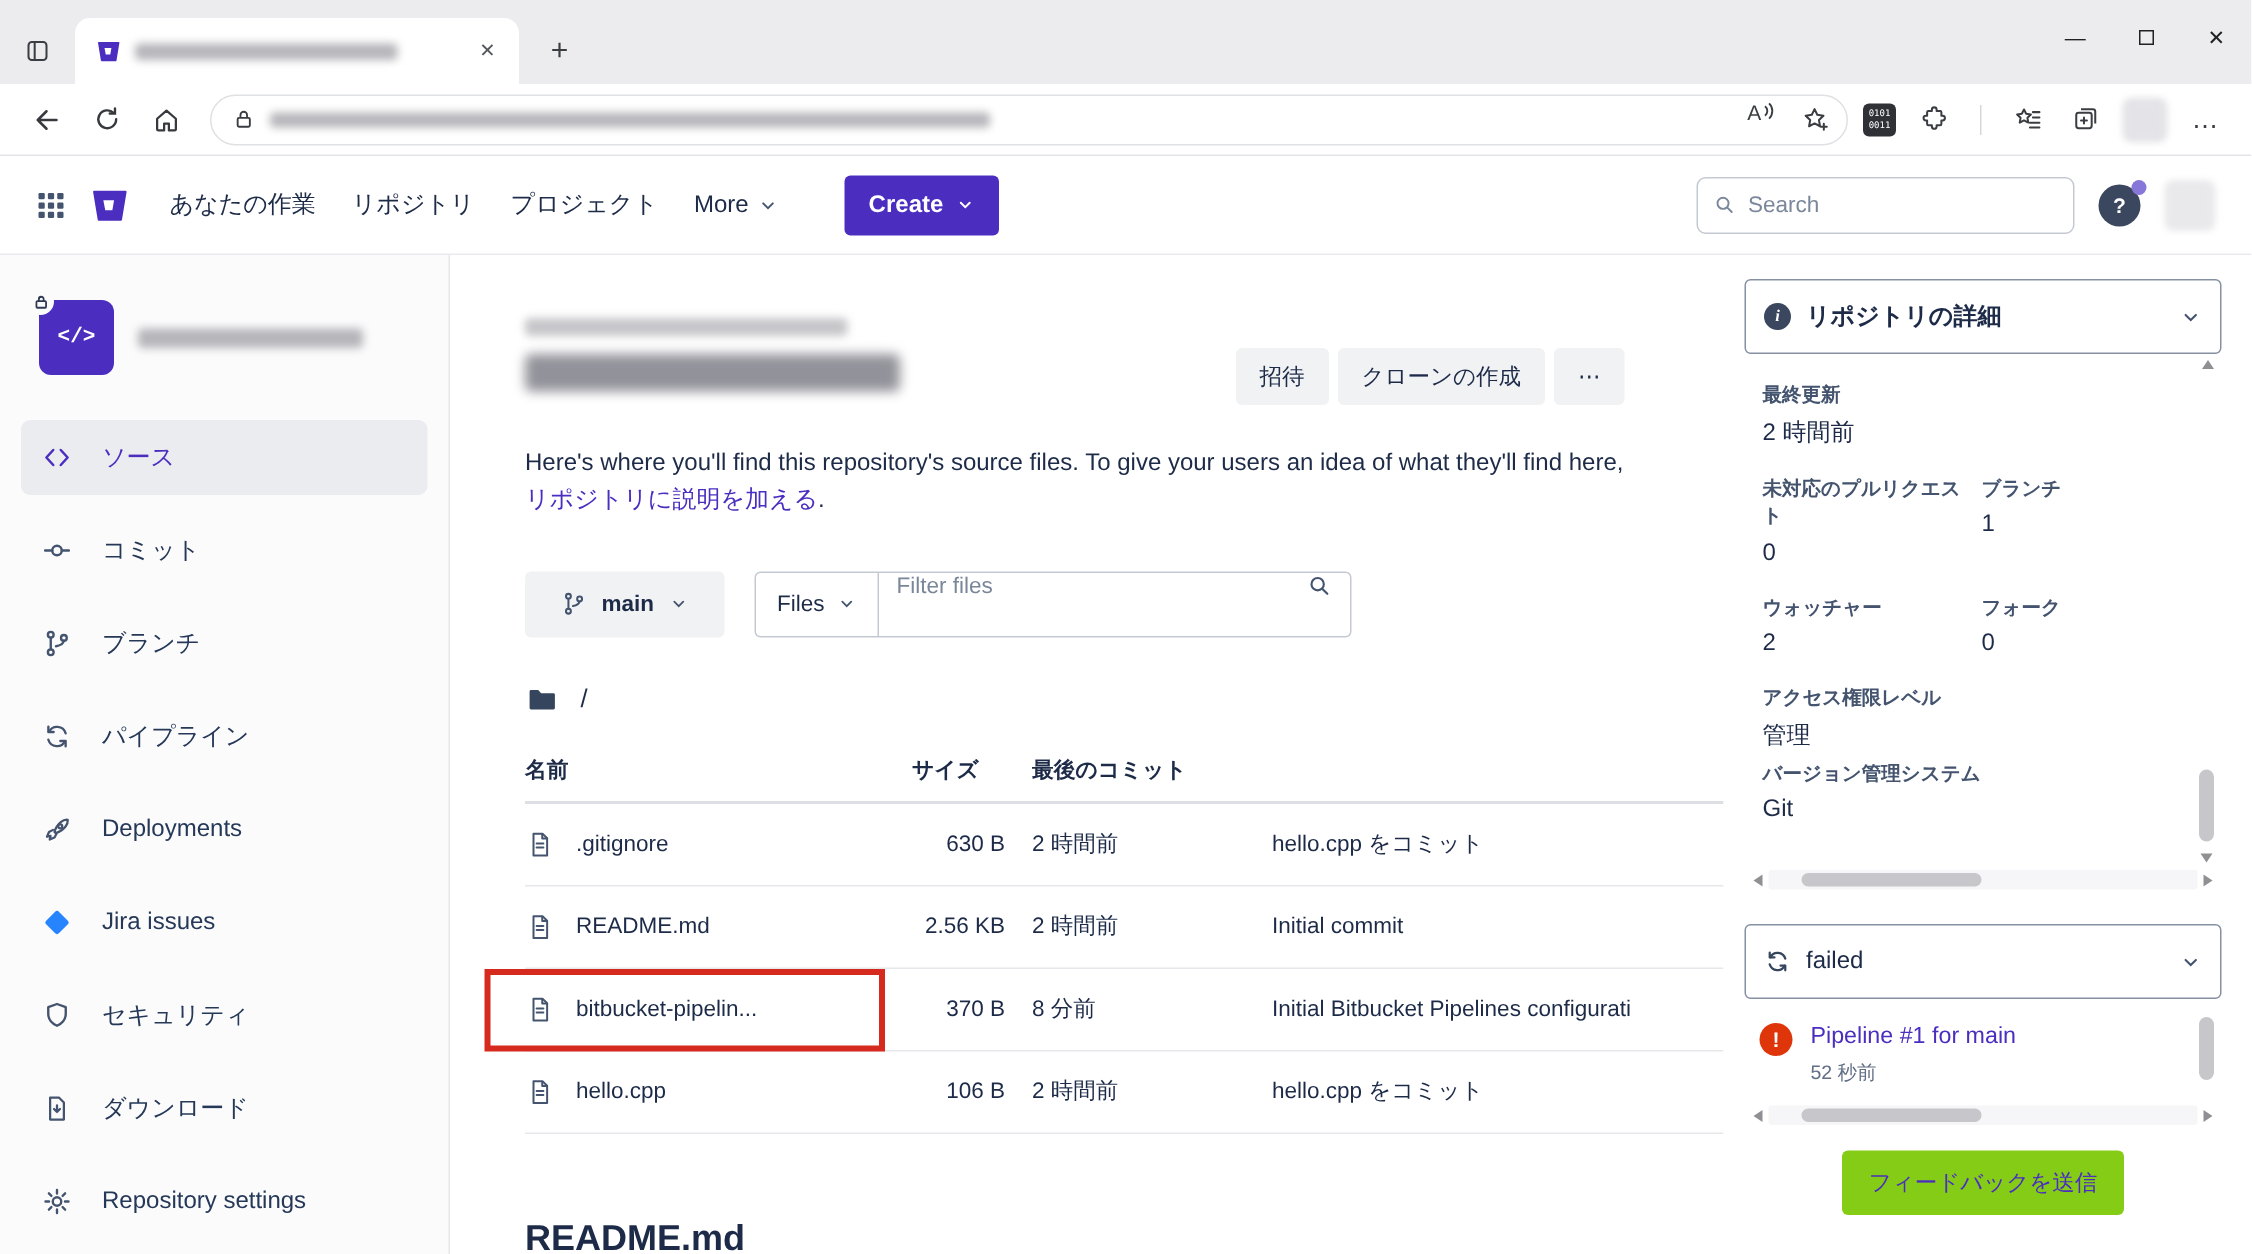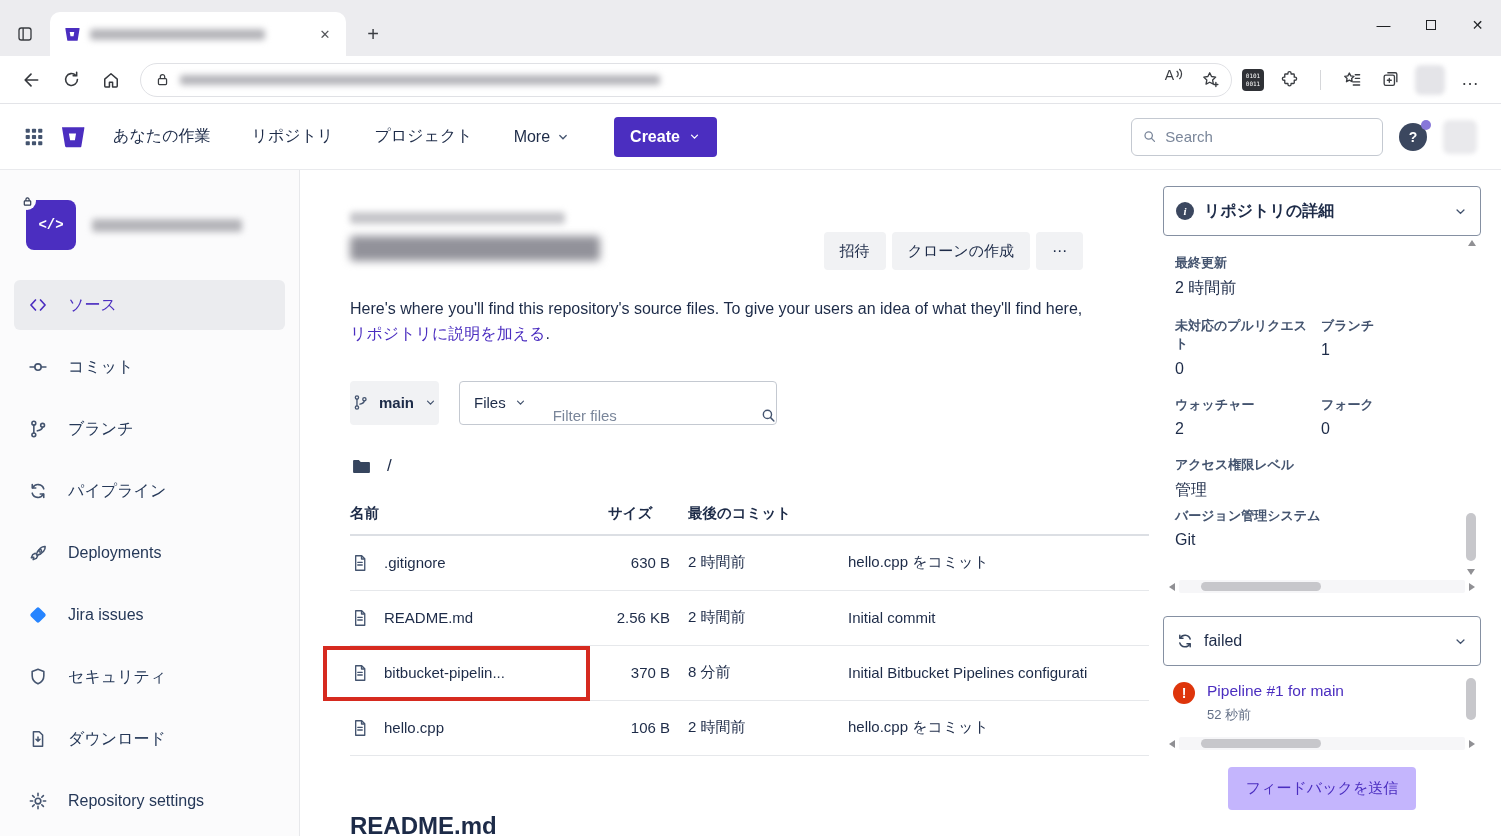--- a/index.html
+++ b/index.html
@@ -35,21 +35,21 @@
   .read-aloud{font-weight:500;display:flex;align-items:flex-start;gap:1px}
   .binary-badge{width:22px;height:22px;background:#2F3136;border-radius:4px;color:#fff;font-family:"DejaVu Sans Mono",monospace;font-size:6px;line-height:8px;display:flex;flex-direction:column;align-items:center;justify-content:center}
   .nav-divider{width:1px;height:20px;background:#D6D7DA;margin:0 6px}
   .navbar-right{display:flex;align-items:center;gap:12px;padding-right:6px}
   .profile-blur{width:30px;height:30px;border-radius:6px;background:#E4E4E8;filter:blur(2px)}
 
   
   .appbar{height:66px;background:#fff;border-bottom:1px solid #E9EAED;display:flex;align-items:center;padding:0 24px}
   .grid-icon{margin-right:16px;color:#44546F}
   .bb-logo{margin-right:28px}
-  .appnav{display:flex;align-items:center;gap:41px;font-size:16px;font-weight:500;color:var(--navy)}
+  .appnav{display:flex;align-items:center;gap:24px;font-size:16px;font-weight:500;color:var(--navy)}
   .appnav .nav-item{display:flex;align-items:center;gap:6px}
   .create-btn{margin-left:44px;height:40px;background:var(--accent);color:#fff;border:none;border-radius:4px;font-size:16px;font-weight:600;padding:0 16px;display:flex;align-items:center;gap:8px;font-family:inherit}
   .appbar-right{margin-left:auto;display:flex;align-items:center;gap:16px}
   .searchbox{width:252px;height:38px;border:1.5px solid #C4C9D1;border-radius:6px;display:flex;align-items:center;gap:8px;padding:0 10px;color:#7A869A}
   .searchbox input{border:none;outline:none;width:100%;font-size:15px;color:var(--navy);font-family:inherit}
   .searchbox input::placeholder{color:#7A869A}
   .help-btn{width:28px;height:28px;border-radius:50%;background:#3B475F;color:#fff;font-size:14px;font-weight:700;display:flex;align-items:center;justify-content:center;position:relative}
   .help-dot{position:absolute;top:-3px;right:-4px;width:10px;height:10px;border-radius:50%;background:#8777D9}
   .avatar-blur{width:34px;height:34px;border-radius:6px;background:#E9E9EC;filter:blur(2px)}
 
@@ -71,22 +71,22 @@
 
   
   .main{flex:1;min-width:0;padding:42px 0 0 50px;position:relative;overflow:hidden}
   .bc-blur{width:215px;height:12px;background:#c6c6ca;filter:blur(3px);border-radius:3px}
   .title-blur{width:250px;height:25px;margin-top:12px;background:#92929a;filter:blur(4px);border-radius:4px}
   .main-actions{position:absolute;top:62px;right:66px;display:flex;gap:6px}
   .subtle-btn{height:38px;background:#F1F2F4;border:none;border-radius:4px;font-size:15px;font-weight:500;color:var(--navy);padding:0 16px;font-family:inherit;cursor:pointer}
   .desc{margin-top:36px;max-width:735px;font-size:16px;line-height:1.55}
   .desc a{color:var(--accent);text-decoration:none}
   .controls{margin-top:34px;display:flex;align-items:center;gap:20px}
-  .branch-sel{height:44px;background:#F1F2F4;border-radius:4px;display:flex;align-items:center;gap:10px;padding:0 2px;font-size:15px;font-weight:600;color:var(--navy);cursor:pointer}
-  .files-filter{height:44px;width:318px;border:1px solid #C4C9D1;border-radius:4px;display:flex;align-items:flex-end}
+  .branch-sel{height:44px;background:#F1F2F4;border-radius:4px;display:flex;align-items:center;gap:10px;padding:0 24px;font-size:15px;font-weight:600;color:var(--navy);cursor:pointer}
+  .files-filter{height:44px;width:398px;border:1px solid #C4C9D1;border-radius:4px;display:flex;align-items:flex-start}
   .files-dd{height:100%;display:flex;align-items:center;gap:8px;padding:0 14px;font-size:15px;cursor:pointer}
   .ff-divider{width:1px;height:100%;background:#C4C9D1}
   .ff-input{flex:1;display:flex;align-items:center;gap:8px;padding:0 12px}
   .ff-input input{flex:1;border:none;outline:none;font-size:15px;color:var(--navy);font-family:inherit;min-width:0}
   .ff-input input::placeholder{color:#7A869A}
   .path-row{margin-top:30px;display:flex;align-items:center;gap:14px;font-size:17px}
   .t-head,.t-row{display:grid;grid-template-columns:258px 80px 160px 1fr;align-items:center}
   .t-head{margin-top:16px;height:42px;border-bottom:2px solid #DCDFE4;font-size:14.5px;font-weight:700}
   .t-row{height:55px;border-bottom:1px solid #E6E8EB;font-size:15px;position:relative}
   .cell-name{display:flex;align-items:center;gap:14px;color:var(--navy)}
@@ -114,21 +114,21 @@
   .hscroll{height:15px;display:flex;align-items:center;margin:0 2px;flex:none}
   .tri-left{width:0;height:0;border-top:4px solid transparent;border-bottom:4px solid transparent;border-right:6px solid #909094;margin:0 4px}
   .tri-right{width:0;height:0;border-top:4px solid transparent;border-bottom:4px solid transparent;border-left:6px solid #909094;margin:0 4px}
   .htrack{flex:1;height:13px;background:#F6F6F8;position:relative;border-radius:2px}
   .hthumb{position:absolute;top:2px;height:9px;background:#C7C7CB;border-radius:5px;left:22px;width:120px}
   .pipe-card{margin-top:22px}
   .pipe-body{position:relative;padding:16px 30px 12px 10px;display:flex;gap:12px}
   .err-icon{width:22px;height:22px;border-radius:50%;background:#DE350B;color:#fff;font-weight:700;font-size:14px;display:flex;align-items:center;justify-content:center;flex:none}
   .pipe-link{display:block;color:var(--accent);font-size:15.5px;font-weight:500;text-decoration:none}
   .pipe-time{margin-top:6px;font-size:13px;color:#626F86}
-  .feedback-btn{margin:16px auto 16px;display:block;background:#c4b5fd;color:var(--accent);border:none;border-radius:4px;padding:12px 18px;font-size:15px;font-weight:500;font-family:inherit;cursor:pointer}
+  .feedback-btn{margin:16px auto 16px;display:block;background:#84cc16;color:var(--accent);border:none;border-radius:4px;padding:12px 18px;font-size:15px;font-weight:500;font-family:inherit;cursor:pointer}
 </style>
 </head>
 <body>
 
 <div class="page">
 
   <div class="tabstrip">
     <div class="tab-actions">
       <svg width="18" height="18" viewBox="0 0 24 24" fill="none" stroke="currentColor" stroke-width="1.8">
           <rect x="4" y="4" width="16" height="16" rx="3"></rect>

